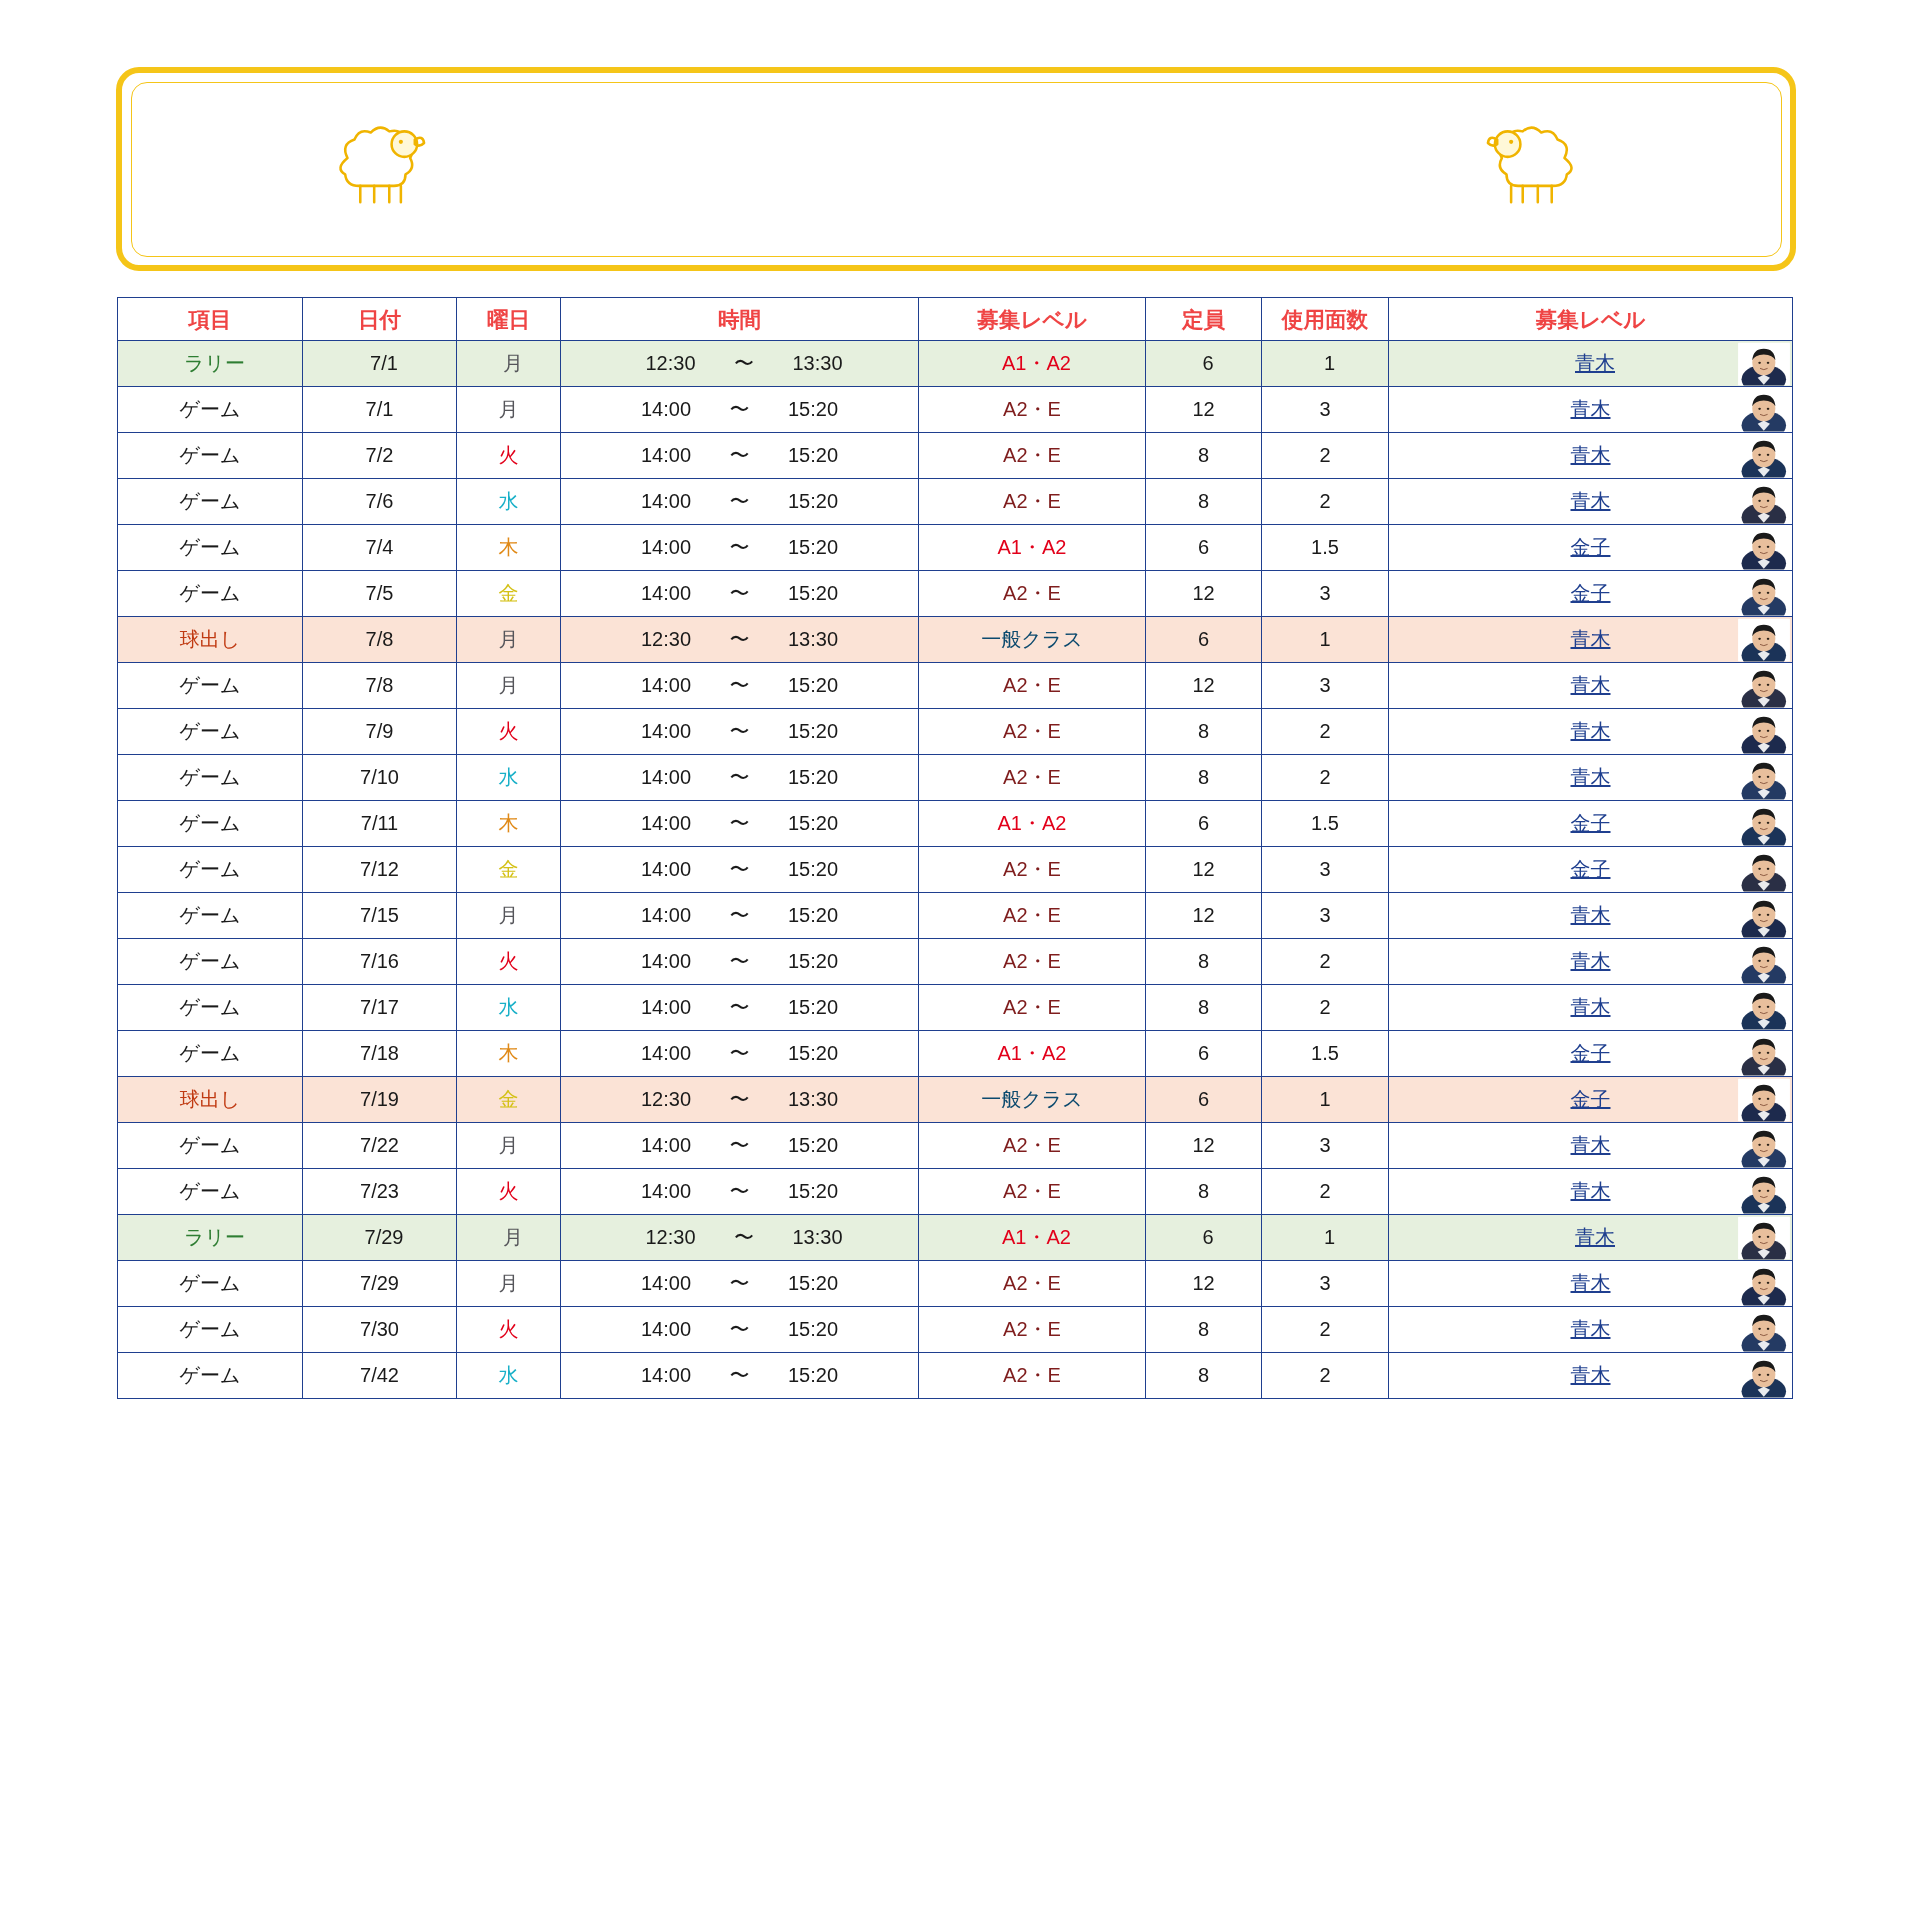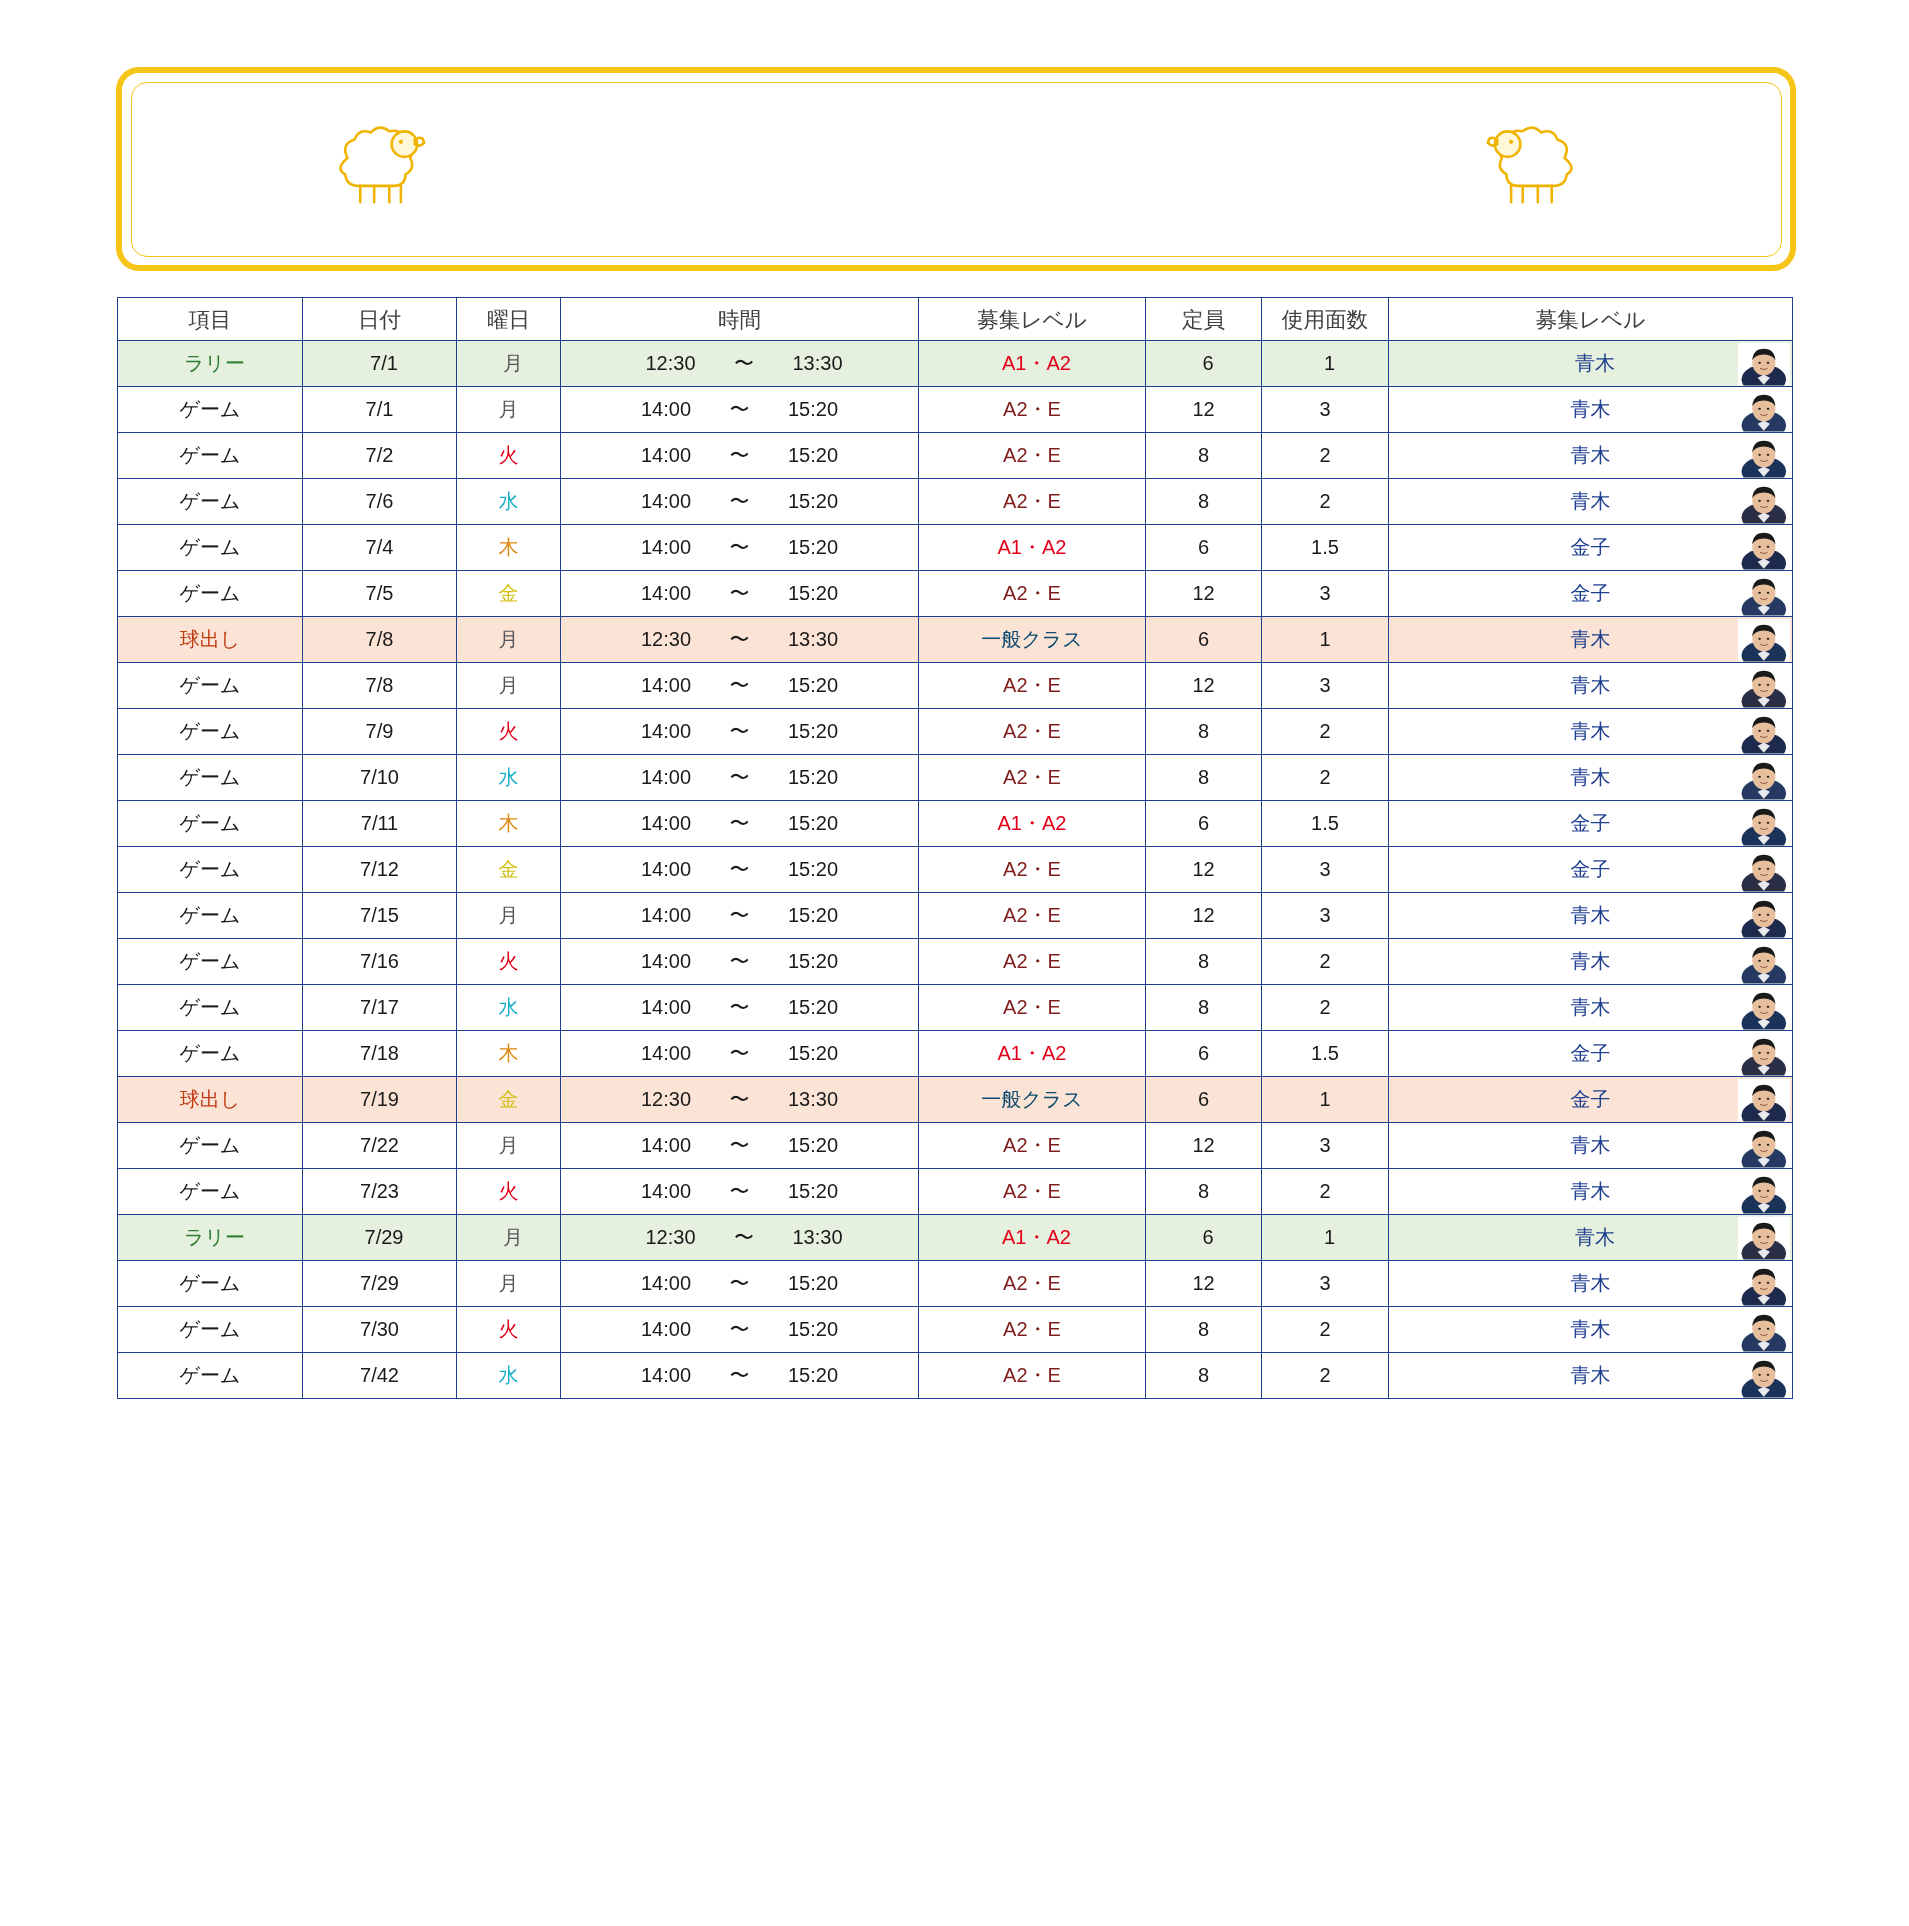--- a/index.html
+++ b/index.html
@@ -73,23 +73,23 @@
   table.schedule th, table.schedule td{
     border:1.2px solid #1f3f8f;
     height:45px;
     text-align:center;
     vertical-align:middle;
     font-size:20px;
     padding:0;
   }
   table.schedule thead th{
     font-size:21.6px;
-    font-weight:normal;
+    font-weight:bold;
     height:42px;
-    color:#404040;
+    color:#ef4444;
   }
   th.small-head{font-size:15.4px;}
 
   .t-start,.t-end{display:inline-block;min-width:89px;text-align:center;}
   .t-wave{display:inline-block;width:58px;text-align:center;}
 
   .row-item{font-size:19px;}
   .lvl-red{color:#e2001a;}
   .lvl-blue{color:#7f1d1d;}
   .lvl-gray{color:#0c4a6e;}
@@ -103,21 +103,21 @@
   tr.row-green td{background:#e6f0de;padding-left:9px;}
   tr.row-green .row-item{color:#2e7d32;}
   tr.row-peach td{background:#fbe3d6;}
   tr.row-peach .row-item{color:#c03a12;}
 
   td.coach-cell{position:relative;}
   .coach-wrap{
     display:flex;align-items:center;justify-content:center;
     gap:0;position:relative;height:100%;
   }
-  .coach-name{font-size:20px;}
+  .coach-name{font-size:20px;text-decoration:underline;}
   .avatar{
     position:absolute;
     right:2.3px;top:50%;
     transform:translateY(-50%);
     width:52px;height:43px;
     overflow:hidden;
     border-radius:0.8px;
   }
   .avatar svg{display:block;}
 </style>

